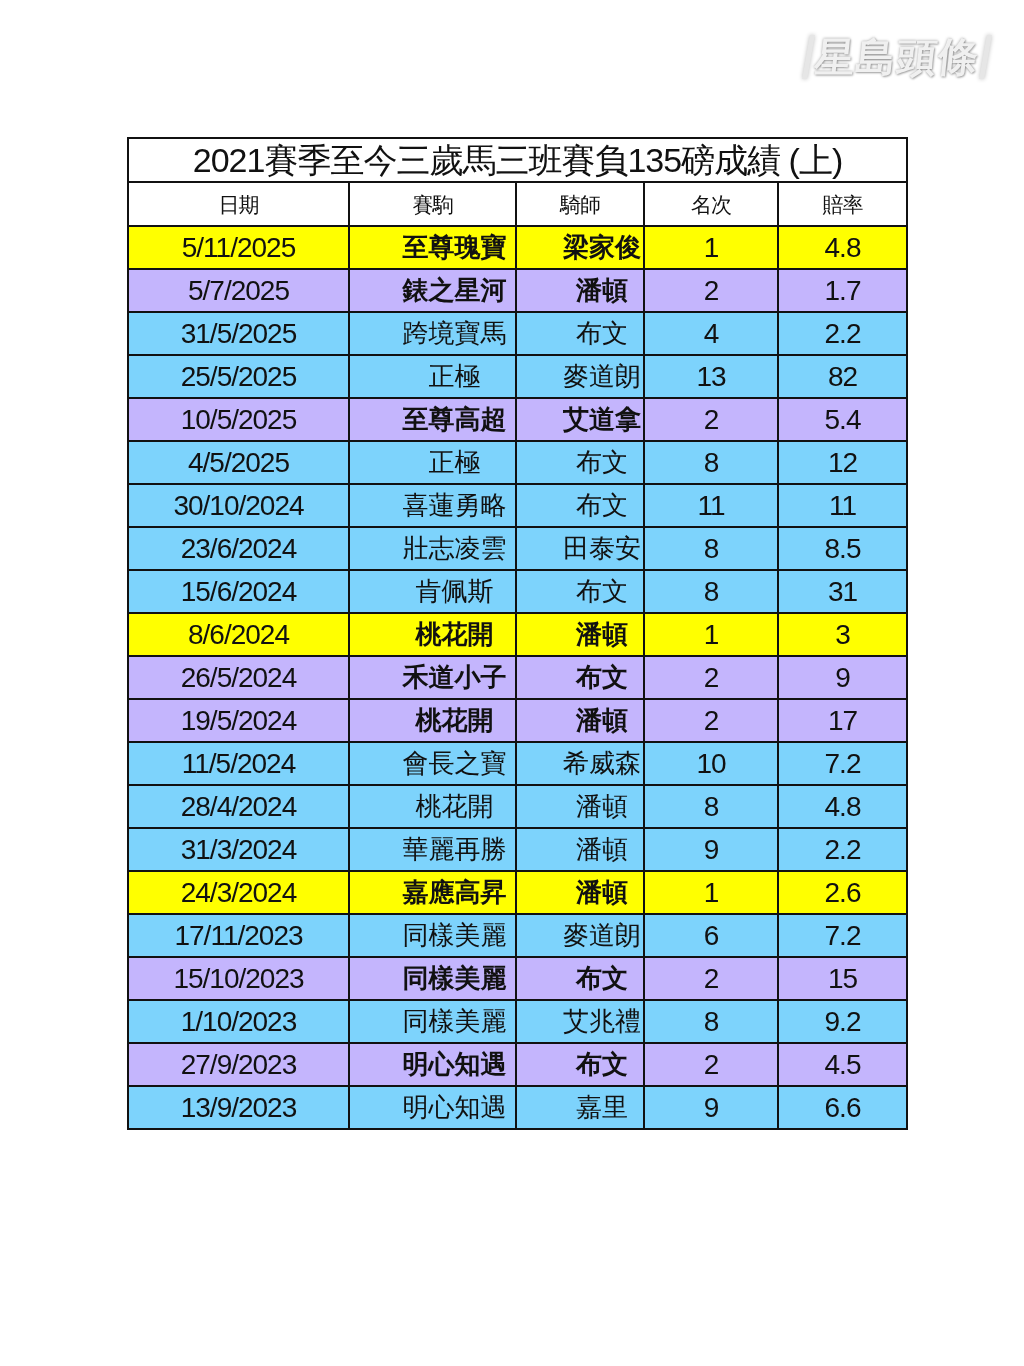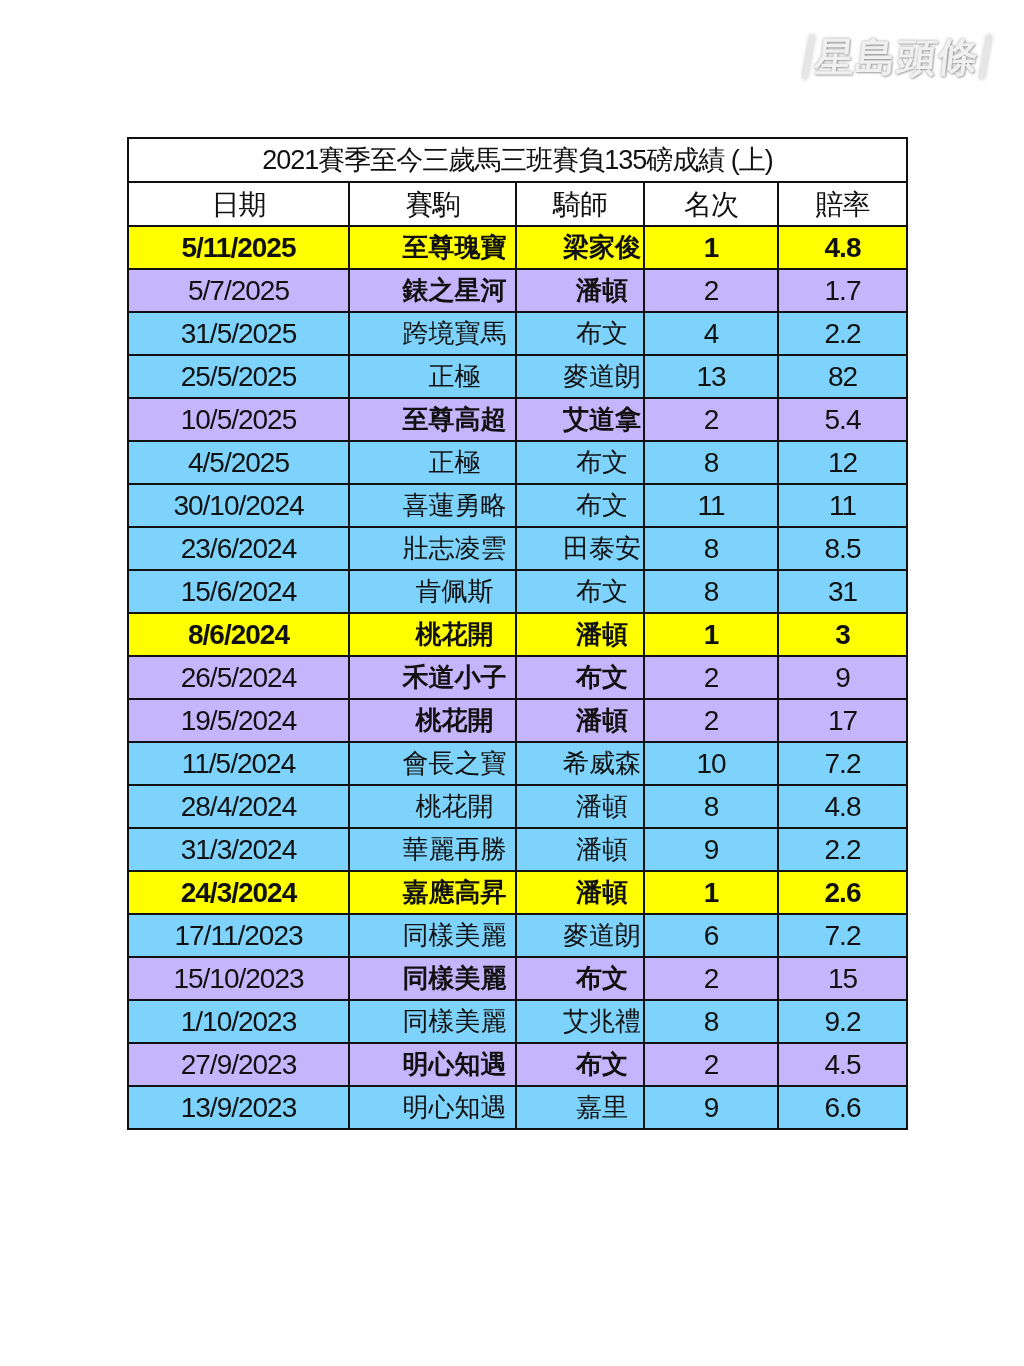--- a/index.html
+++ b/index.html
@@ -8,23 +8,23 @@
   .logo { position:absolute; left:788px; top:30px; width:218px; height:54px;
           display:flex; align-items:center; justify-content:center; }
   .logo .bar { width:5px; height:44px; background:#e6e6e6; transform:skewX(-10deg);
                box-shadow:0 0 4px rgba(0,0,0,0.25); }
   .logo .text { font-size:40px; font-weight:bold; color:#f0f0f0; letter-spacing:1px; padding:0 4px;
                 text-shadow:0 0 3px rgba(0,0,0,0.35), 1px 1px 2px rgba(0,0,0,0.25); transform:skewX(-6deg); }
   table { position:absolute; left:127px; top:137px; border-collapse:collapse; table-layout:fixed; }
   td, th { border:2.5px solid #111; text-align:center; padding:0; color:#111; font-weight:normal;
            font-size:28px; height:41px; line-height:41px; overflow:hidden; white-space:nowrap;
            font-family:"Liberation Sans", "DejaVu Sans", sans-serif; letter-spacing:-1px; }
-  .title td { font-size:27px; height:42px; }
-  .hdr th { font-size:28px; height:42px; }
-  tr.yellow td { background:#ffff00;font-weight:bold; }
+  .title td { font-size:34px; height:42px; }
+  .hdr th { font-size:21px; height:42px; }
+  tr.yellow td { background:#ffff00; }
   tr.green td { background:#c4b5fd; }
   tr.white td { background:#7dd3fc; }
   td.horse, td.jockey { font-family:"DejaVu Sans", sans-serif; font-size:26px; letter-spacing:0;padding-left:44px; }
   tr.yellow td.horse, tr.yellow td.jockey, tr.green td.horse, tr.green td.jockey { font-weight:bold; }
 </style>
 </head>
 <body>
 
 <div class="logo">
   <span class="bar"></span>

